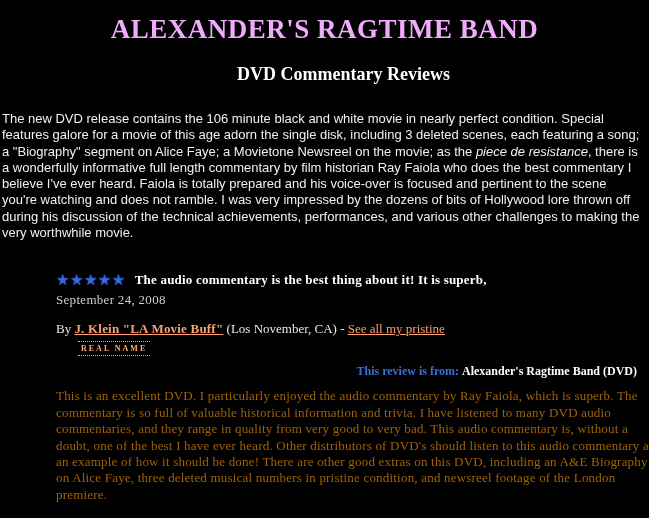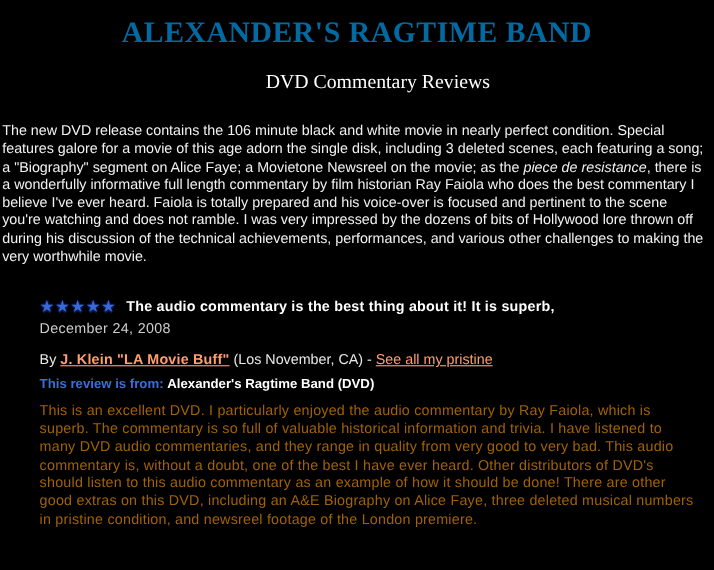--- a/index.html
+++ b/index.html
@@ -8,48 +8,48 @@
     width: 649px; height: 518px;
     background: #000000;
     overflow: hidden;
     font-family: "Liberation Sans", sans-serif;
   }
   .page { width: 649px; height: 518px; background: #000; }
 
   h1.page-title {
     margin: 14px 0 0 0;
     text-align: center;
-    color: #0369a1;
+    color: #f0abfc;
     font-family: "Liberation Serif", serif;
     font-size: 27px;
     font-weight: bold;
     letter-spacing: 0.5px;
   }
   h2.page-subtitle {
     margin: 19px 0 0 0;
     text-align: center;
     color: #ffffff;
     font-family: "Liberation Serif", serif;
     font-size: 18px;
-    font-weight: normal;
+    font-weight: bold;
     padding-left: 38px;
   }
 
   p.intro {
     margin: 26px 7px 0 2px;
     color: #f1f1f1;
     font-size: 13px;
     line-height: 16.3px;
     font-family: "Liberation Sans", sans-serif;
   }
   p.intro i { font-style: italic; }
 
   .review {
-    margin: 29px 12px 0 36px;
-    font-family: Liberation Sans, sans-serif;
+    margin: 29px 12px 0 56px;
+    font-family: Liberation Serif, serif;
   }
   .review-headline { line-height: 17px; }
   .stars {
     color: #3a68d8;
     font-size: 15px;
     letter-spacing: 0.5px;
     margin-right: 9px;
     text-shadow: 0 1px 0 #0a1c50, 0 -1px 0 #0a1c50, 1px 0 0 #0a1c50, -1px 0 0 #0a1c50;
     vertical-align: -1px;
   }
@@ -82,20 +82,21 @@
     border-bottom: 1px dotted #ffaa70;
     color: #ffaa70;
     font-size: 8px;
     font-weight: bold;
     letter-spacing: 2px;
   }
 
   .review-from {
     margin-top: 8px;
     font-size: 12px;
+    text-align: right;
   }
   .from-label { color: #3b6eda; font-weight: bold; }
   .product-name { color: #ffffff; font-weight: bold; }
 
   .review-body {
     margin-top: 9px;
     width: 600px;
     color: #a16207;
     font-size: 13px;
     line-height: 16.4px;
@@ -111,30 +112,33 @@
   <h2 class="page-subtitle">DVD Commentary Reviews</h2>
 
   <p class="intro"><span>The new DVD release contains the 106 minute black and white movie in nearly perfect condition. Special features galore for a movie of this age adorn the single disk, including 3 deleted scenes, each featuring a song; a "Biography" segment on Alice Faye; a Movietone Newsreel on the movie; as the </span><i>piece de resistance</i><span>, there is a wonderfully informative full length commentary by film historian Ray Faiola who does the best commentary I believe I've ever heard. Faiola is totally prepared and his voice-over is focused and pertinent to the scene you're watching and does not ramble. I was very impressed by the dozens of bits of Hollywood lore thrown off during his discussion of the technical achievements, performances, and various other challenges to making the very worthwhile movie.</span></p>
 
   <div class="review">
 
     <div class="review-headline">
       <span class="stars">★★★★★</span><span class="review-title">The audio commentary is the best thing about it! It is superb,</span>
     </div>
 
-    <div class="review-date">December 24, 2008</div>
+    <div class="review-date">September 24, 2008</div>
 
     <div class="byline">
       <span>By</span>
       <a href="#" class="reviewer-link">J. Klein "LA Movie Buff"</a>
       <span>(Los November, CA)</span>
       <span>-</span>
       <a href="#" class="see-all-link">See all my pristine</a>
     </div>
 
+    <div>
+      <span class="real-name-badge">REAL NAME</span>
+    </div>
 
     <div class="review-from">
       <span class="from-label">This review is from:</span>
       <span class="product-name">Alexander's Ragtime Band (DVD)</span>
     </div>
 
     <div class="review-body">This is an excellent DVD. I particularly enjoyed the audio commentary by Ray Faiola, which is superb. The commentary is so full of valuable historical information and trivia. I have listened to many DVD audio commentaries, and they range in quality from very good to very bad. This audio commentary is, without a doubt, one of the best I have ever heard. Other distributors of DVD's should listen to this audio commentary as an example of how it should be done! There are other good extras on this DVD, including an A&amp;E Biography on Alice Faye, three deleted musical numbers in pristine condition, and newsreel footage of the London premiere.</div>
 
   </div>
 </div>

